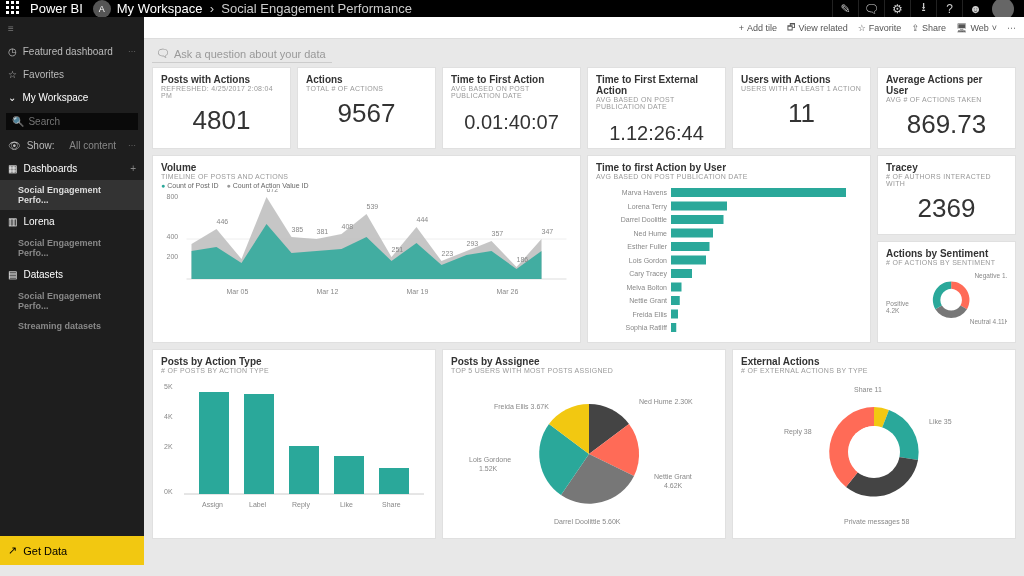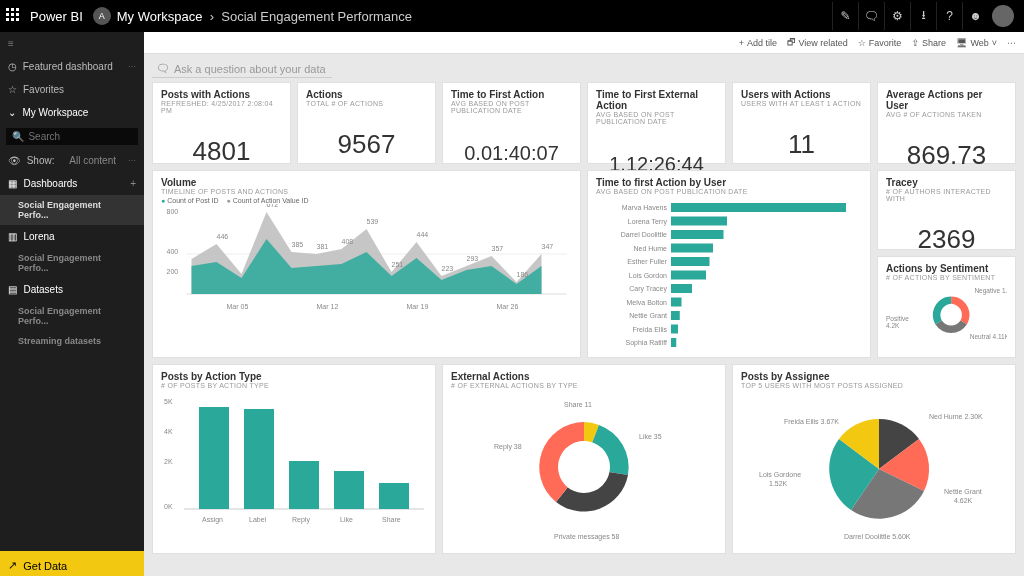--- a/index.html
+++ b/index.html
@@ -1,17 +1,17 @@
 <!DOCTYPE html>
 <html><head>
 <meta charset="utf-8">
 <style>
 * { margin:0; padding:0; box-sizing:border-box; font-family:"Segoe UI",Arial,sans-serif; }
 body { background:#e8e8e8; width:1024px; height:576px; overflow:hidden; font-size:10px; color:#333; }
-.topbar { background:#000; color:#fff; height:32px; display:flex; align-items:center; padding:0 6px; }
+.topbar { background:#000; color:#fff; height:17px; display:flex; align-items:center; padding:0 6px; }
 .topbar .waffle { width:16px; height:16px; display:grid; grid-template-columns:repeat(3,3px); grid-template-rows:repeat(3,3px); gap:2px; margin-right:8px; cursor:pointer;}
 .topbar .waffle span{background:#fff;}
 .topbar .brand{font-size:13px; font-weight:400; margin-right:10px;}
 .topbar .avatar-sm{width:18px;height:18px;border-radius:50%;background:#555;display:inline-flex;align-items:center;justify-content:center;font-size:9px;margin-right:6px;}
 .topbar .crumb{font-size:13px;color:#ccc;}
 .topbar .crumb a{color:#fff;text-decoration:none;}
 .topbar .spacer{flex:1;}
 .topbar .ico{width:26px;height:28px;display:flex;align-items:center;justify-content:center;color:#ccc;font-size:12px;cursor:pointer;border-left:1px solid #222;}
 .topbar .avatar-end{width:22px;height:22px;border-radius:50%;background:#666;margin:0 4px;}
 .shell{display:flex;height:548px;}
@@ -27,21 +27,21 @@
 .sidebar .getdata{margin-top:auto;background:#f2c811;color:#000;padding:8px;font-size:11px;display:flex;align-items:center;gap:6px;cursor:pointer;}
 .sidebar .collapse{padding:6px 8px;color:#777;}
 .main{flex:1;overflow:auto;background:#e8e8e8;}
 .cmdbar{background:#fff;border-bottom:1px solid #ddd;height:22px;display:flex;align-items:center;justify-content:flex-end;padding:0 8px;gap:10px;font-size:9px;color:#555;}
 .cmdbar .cmd{display:flex;align-items:center;gap:3px;cursor:pointer;}
 .qna{margin:6px 8px 4px;font-size:11px;color:#777;border-bottom:1px solid #ccc;padding:2px 4px;display:flex;align-items:center;gap:4px;width:180px;}
 .grid{display:grid;grid-template-columns:repeat(6,1fr);gap:6px;padding:0 8px 8px;}
 .card{background:#fff;border:1px solid #e0e0e0;padding:6px 8px;}
 .card .title{font-size:10px;color:#333;font-weight:bold;}
 .card .subtitle{font-size:7px;color:#999;text-transform:uppercase;letter-spacing:.3px;}
-.card .big{font-size:26px;font-weight:300;color:#333;text-align:center;padding:6px 0 2px;margin-top:16px;}
+.card .big{font-size:26px;font-weight:300;color:#333;text-align:center;padding:6px 0 2px;}
 .kpi{height:82px;}
 .volume{grid-column:span 3;height:188px;}
 .tfa-user{grid-column:span 2;height:188px;}
 .authors{height:80px;}
 .sentiment{height:102px;}
 .stack-right{display:flex;flex-direction:column;gap:6px;}
 .posts-action{grid-column:span 2;height:190px;}
 .ext-actions{grid-column:span 2;height:190px;}
 .assignee{grid-column:span 2;height:190px;}
 svg text{font-size:7px;fill:#888;}
@@ -275,54 +275,54 @@
             <rect x="170" y="82" width="30" height="38" fill="#2aa89a"></rect>
           <rect x="215" y="94" width="30" height="26" fill="#2aa89a"></rect>
           <text x="38" y="133">Assign</text>
             <text x="85" y="133">Label</text>
             <text x="128" y="133">Reply</text>
             <text x="176" y="133">Like</text>
             <text x="218" y="133">Share</text>
         </svg>
       </div>
 
-      <div class="card ext-actions">
-        <div class="title">External Actions</div>
-        <div class="subtitle"># OF EXTERNAL ACTIONS BY TYPE</div>
-        <svg width="100%" height="155" viewBox="0 0 260 155">
-          <g transform="translate(130,78)">
-            <circle r="45" fill="#fff"></circle>
-            <path d="M0,-45 A45,45 0 0,1 15,-42 L8,-24 A26,26 0 0,0 0,-26 Z" fill="#f2c811"></path>
-            <path d="M15,-42 A45,45 0 0,1 44,8 L25,5 A26,26 0 0,0 8,-24 Z" fill="#2aa89a"></path>
-            <path d="M44,8 A45,45 0 0,1 -28,35 L-16,20 A26,26 0 0,0 25,5 Z" fill="#444"></path>
-            <path d="M-28,35 A45,45 0 0,1 0,-45 L0,-26 A26,26 0 0,0 -16,20 Z" fill="#ff6b57"></path>
-            <circle r="26" fill="#fff"></circle>
-          </g>
-          <text x="110" y="18">Share 11</text>
-          <text x="185" y="50">Like 35</text>
-          <text x="40" y="60">Reply 38</text>
-          <text x="100" y="150">Private messages 58</text>
-        </svg>
-      </div>
-
       <div class="card assignee">
         <div class="title">Posts by Assignee</div>
         <div class="subtitle">TOP 5 USERS WITH MOST POSTS ASSIGNED</div>
         <svg width="100%" height="155" viewBox="0 0 260 155">
           <g transform="translate(135,80)">
             <path d="M0,0 L0,-50 A50,50 0 0,1 40,-30 Z" fill="#444"></path>
             <path d="M0,0 L40,-30 A50,50 0 0,1 45,22 Z" fill="#ff6b57"></path>
             <path d="M0,0 L45,22 A50,50 0 0,1 -28,41 Z" fill="#777"></path>
             <path d="M0,0 L-28,41 A50,50 0 0,1 -40,-30 Z" fill="#2aa89a"></path>
             <path d="M0,0 L-40,-30 A50,50 0 0,1 0,-50 Z" fill="#f2c811"></path>
           </g>
           <text x="40" y="35">Freida Ellis 3.67K</text>
           <text x="185" y="30">Ned Hume 2.30K</text>
           <text x="15" y="88">Lois Gordone</text>
             <text x="25" y="97">1.52K</text>
           <text x="200" y="105">Nettie Grant</text>
             <text x="210" y="114">4.62K</text>
           <text x="100" y="150">Darrel Doolittle 5.60K</text>
         </svg>
       </div>
+
+      <div class="card ext-actions">
+        <div class="title">External Actions</div>
+        <div class="subtitle"># OF EXTERNAL ACTIONS BY TYPE</div>
+        <svg width="100%" height="155" viewBox="0 0 260 155">
+          <g transform="translate(130,78)">
+            <circle r="45" fill="#fff"></circle>
+            <path d="M0,-45 A45,45 0 0,1 15,-42 L8,-24 A26,26 0 0,0 0,-26 Z" fill="#f2c811"></path>
+            <path d="M15,-42 A45,45 0 0,1 44,8 L25,5 A26,26 0 0,0 8,-24 Z" fill="#2aa89a"></path>
+            <path d="M44,8 A45,45 0 0,1 -28,35 L-16,20 A26,26 0 0,0 25,5 Z" fill="#444"></path>
+            <path d="M-28,35 A45,45 0 0,1 0,-45 L0,-26 A26,26 0 0,0 -16,20 Z" fill="#ff6b57"></path>
+            <circle r="26" fill="#fff"></circle>
+          </g>
+          <text x="110" y="18">Share 11</text>
+          <text x="185" y="50">Like 35</text>
+          <text x="40" y="60">Reply 38</text>
+          <text x="100" y="150">Private messages 58</text>
+        </svg>
+      </div>
     </div>
   </div>
 </div>
 
 </body></html>

